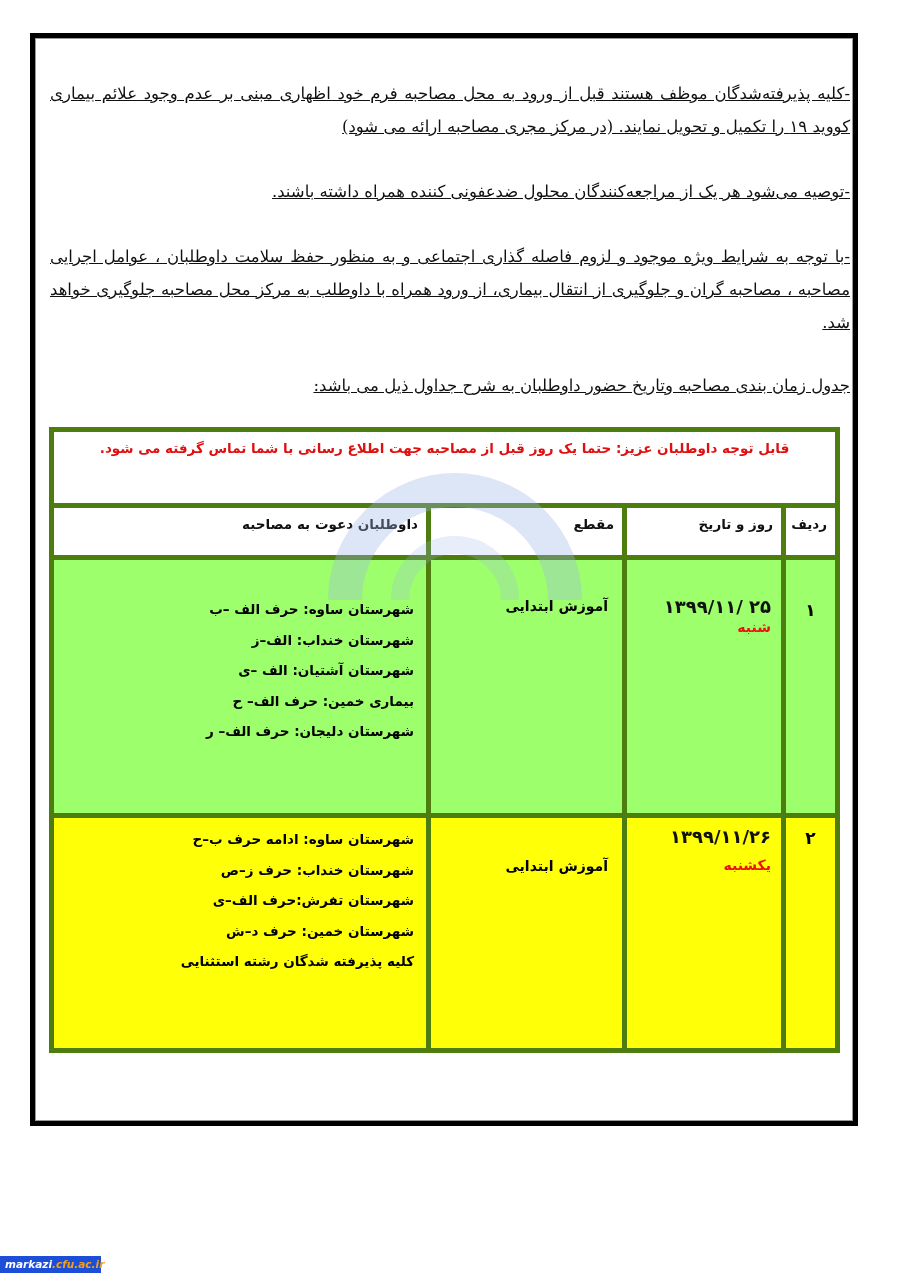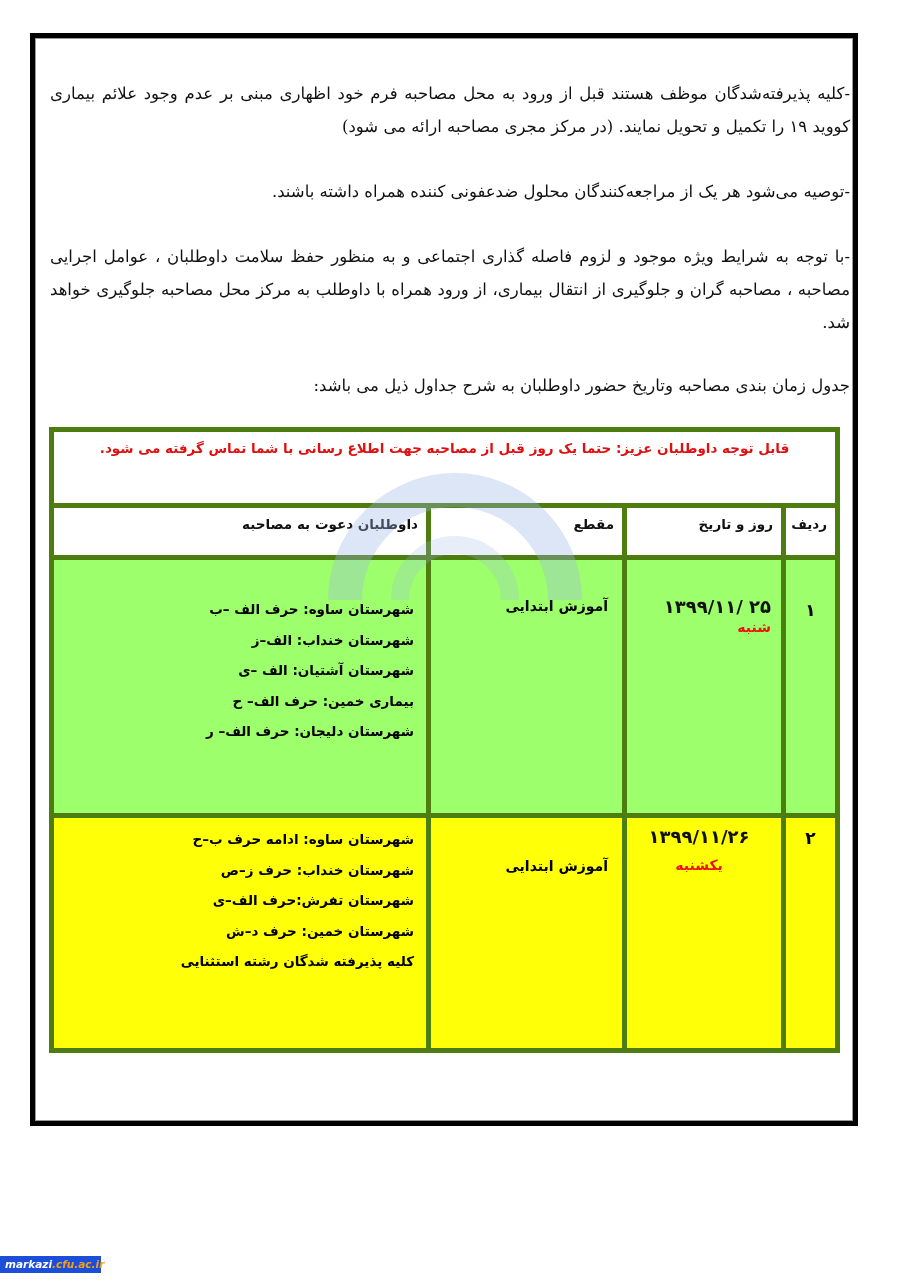--- a/index.html
+++ b/index.html
@@ -9,21 +9,21 @@
     }
     .page-frame {
       position: absolute; left: 30px; top: 33px; width: 828px; height: 1093px;
       box-sizing: border-box;
       border: 5px solid #000;
     }
     .page-frame-inner {
       position: absolute; left: 0; top: 0; right: 0; bottom: 0;
       border: 1px solid #9a9a9a;
     }
-    .para-abs { position: absolute; left: 50px; right: 50px; direction: rtl; text-align: justify; text-align-last: right; font-family: "DejaVu Serif", serif; font-size: 16.5px; line-height: 33px; color:#111; margin:0;}
+    .para-abs { position: absolute; left: 50px; right: 50px; direction: rtl; text-align: justify; text-align-last: right; font-family: "DejaVu Serif", serif; font-size: 16.5px; line-height: 33px; color:#111; margin:0;text-decoration:underline;}
 
     .watermark {
       position: absolute; left: 325px; top: 420px; width: 260px; height: 180px;
       pointer-events: none;
     }
 
     .schedule-table {
       position: absolute; left: 49px; top: 427px; width: 786px; height: 509px;
       border-collapse: collapse; direction: rtl;
       font-family: "DejaVu Sans", sans-serif;
@@ -101,21 +101,21 @@
         <li>شهرستان ساوه: حرف الف –ب</li>
         <li>شهرستان خنداب: الف–ز</li>
         <li>شهرستان آشتیان: الف –ی</li>
         <li>بیماری خمین: حرف الف– ح</li>
         <li>شهرستان دلیجان: حرف الف– ر</li>
       </ul>
     </td>
   </tr>
   <tr class="row-yellow">
     <td class="num-cell" style="padding-top:10px;">۲</td>
-    <td class="date-cell" style="padding-top:8px;text-align:center;">
+    <td class="date-cell" style="padding-top:8px;">
       <span class="date-val">۱۳۹۹/۱۱/۲۶</span>
       <span class="day-val" style="margin-top:10px;">یکشنبه</span>
     </td>
     <td class="level-cell" style="padding-top:40px;">آموزش ابتدایی</td>
     <td class="people-cell" style="padding-top:6px;">
       <ul>
         <li>شهرستان ساوه: ادامه حرف ب–ح</li>
         <li>شهرستان خنداب: حرف ز–ص</li>
         <li>شهرستان تفرش:حرف الف–ی</li>
         <li>شهرستان خمین: حرف د–ش</li>

